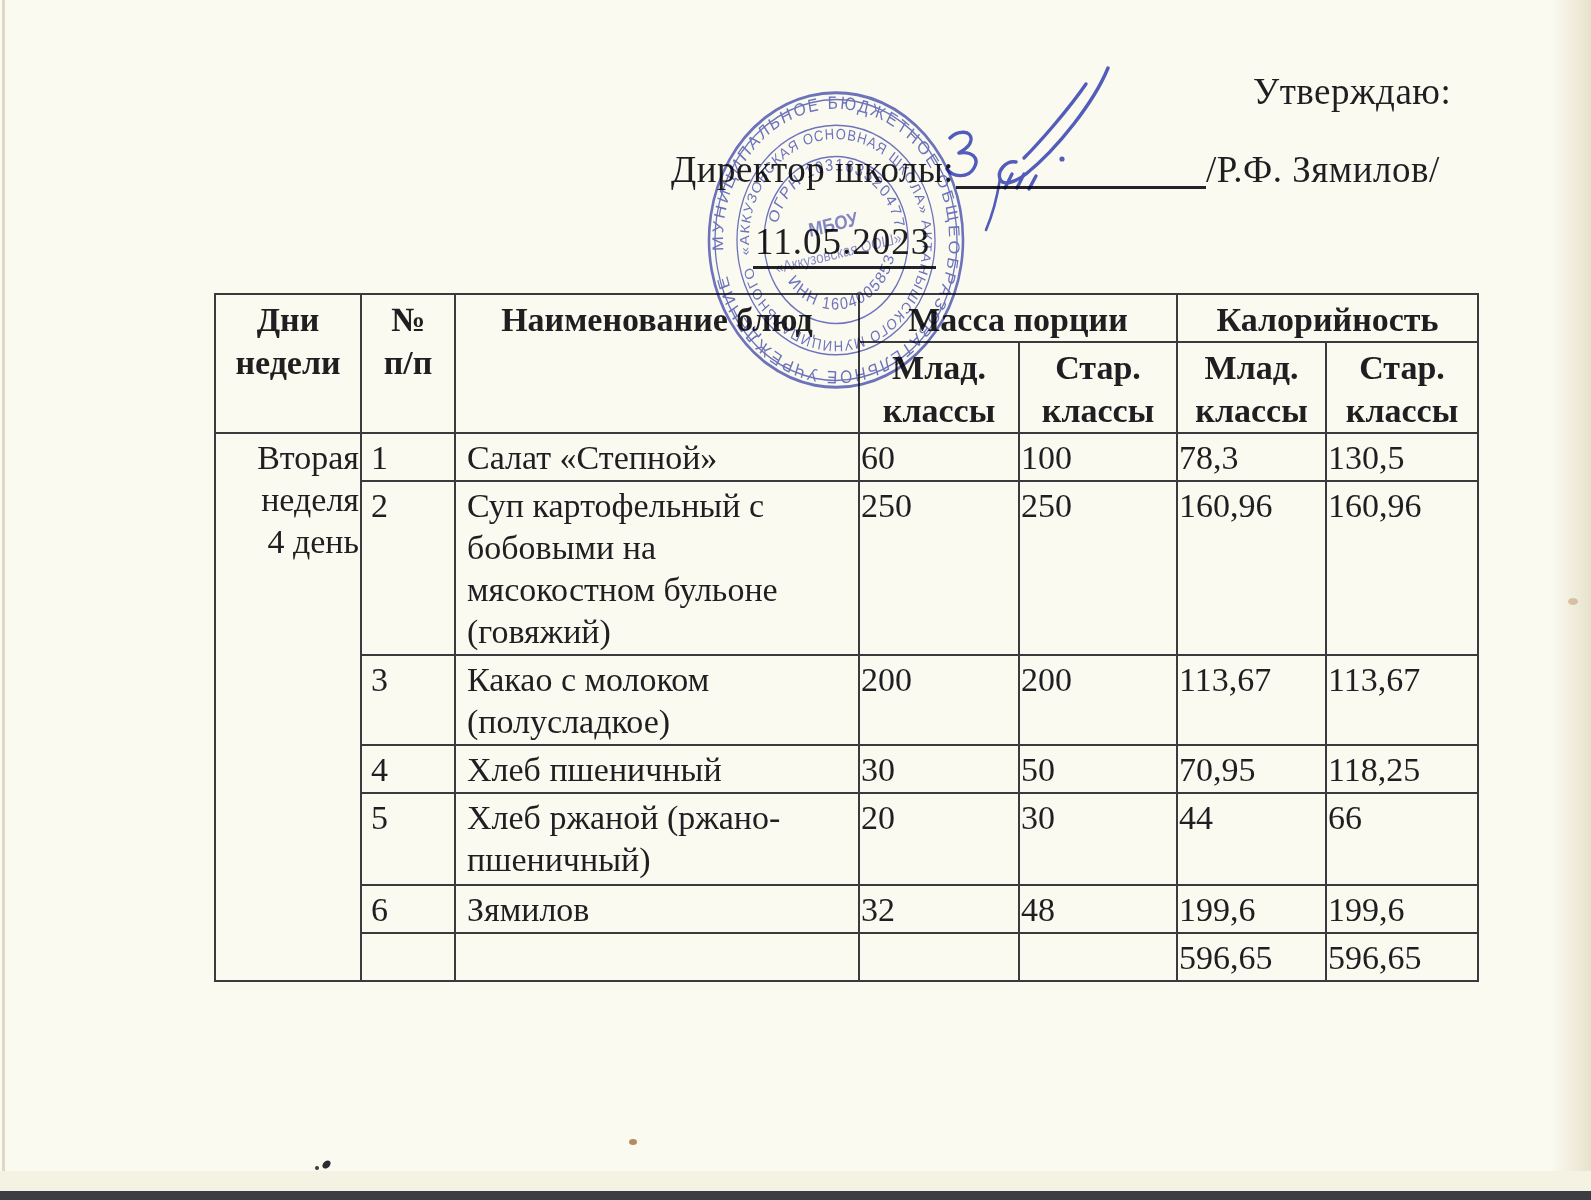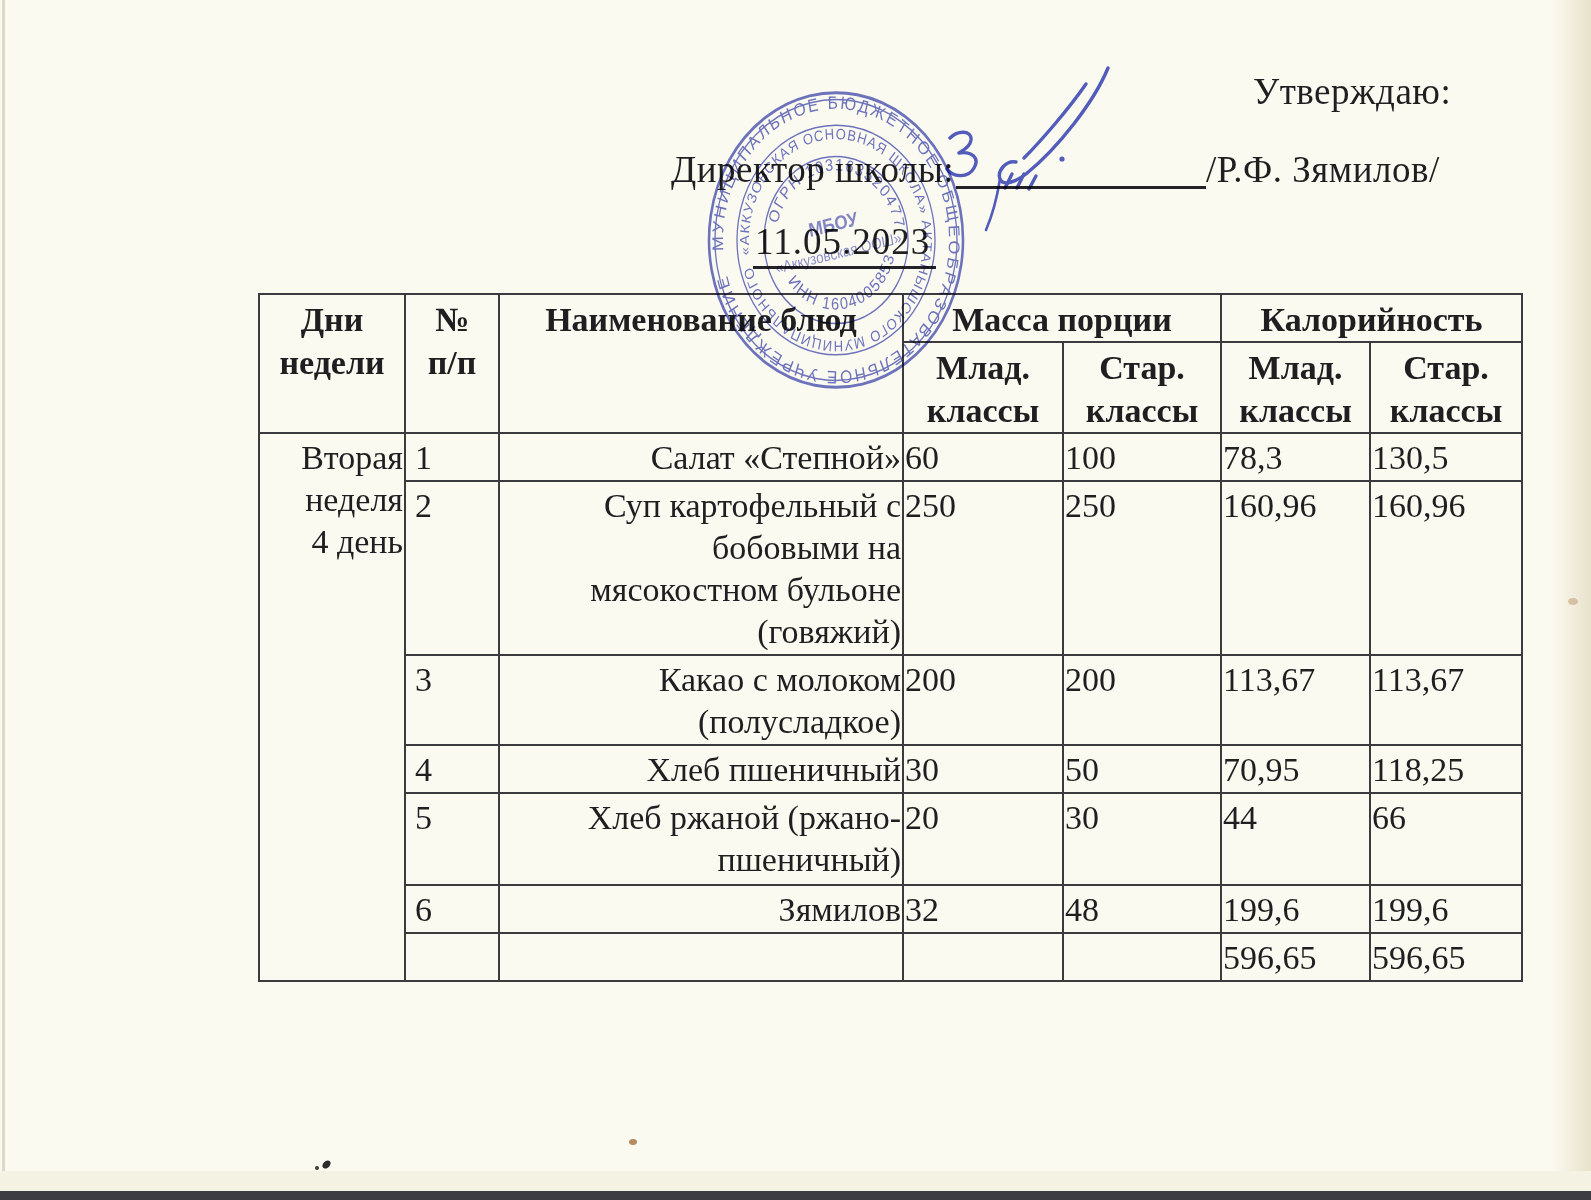--- a/index.html
+++ b/index.html
@@ -25,32 +25,32 @@
   
   .approve{position:absolute;left:1253px;top:70px;font-size:37px;letter-spacing:.5px;}
   .director-label{position:absolute;left:671px;top:148px;font-size:37px;letter-spacing:.5px;}
   .sig-underline{position:absolute;left:956px;top:186px;width:250px;height:0;border-top:3px solid #232227;}
   .director-name{position:absolute;left:1206px;top:148px;font-size:37px;letter-spacing:.5px;}
   .doc-date{position:absolute;left:753px;top:220px;font-size:37px;letter-spacing:1px;
     border-bottom:3px solid #232227;padding:0 6px 3px 2px;}
 
   
   .menu-wrap{position:absolute;left:214px;top:293px;}
-  table.menu{border-collapse:collapse;table-layout:fixed;width:1263px;background:transparent;margin-left:44px;}
+  table.menu{border-collapse:collapse;table-layout:fixed;width:1263px;background:transparent;}
   .menu th,.menu td{
     border:2px solid #3b3a3e;
     vertical-align:top;overflow:hidden;
     white-space:pre-line;
     font-size:34px;line-height:42px;
   }
   .menu th{font-weight:bold;text-align:center;padding:3px 2px 0 2px;line-height:43px;}
   .menu td{padding-top:3px;}
   .c-day{text-align:right;padding-left:0;}
   .c-num{text-align:left;padding-left:9px;}
-  .c-dish{text-align:right;padding-left:11px;}
+  .c-dish{text-align:left;padding-left:11px;}
   .c-val{}
 
   
   .stamp-svg{position:absolute;left:688px;top:72px;mix-blend-mode:multiply;opacity:.8;}
   .stamp-svg text{font-family:"Liberation Sans","DejaVu Sans",sans-serif;}
   .sign-svg{position:absolute;left:900px;top:58px;mix-blend-mode:multiply;opacity:.92;}
 </style>
 </head>
 <body>
 

